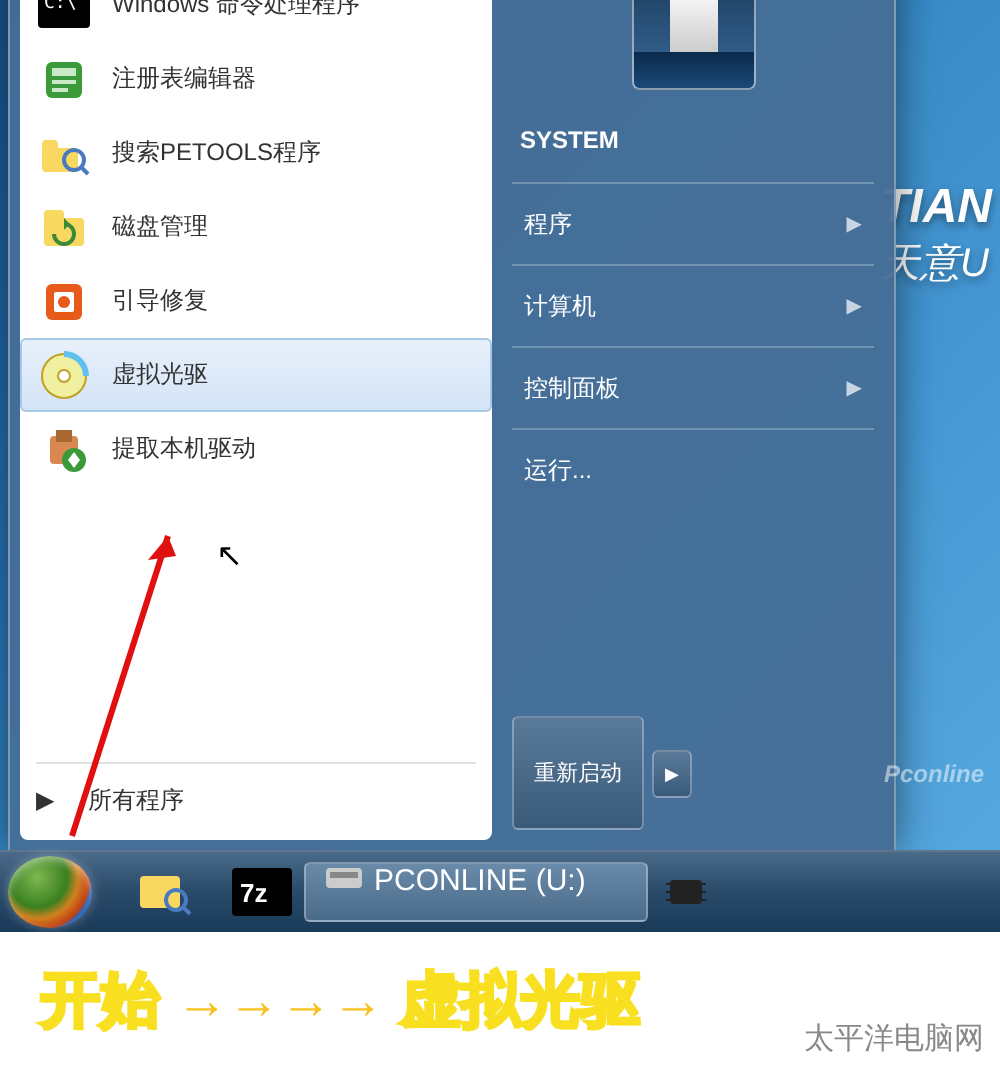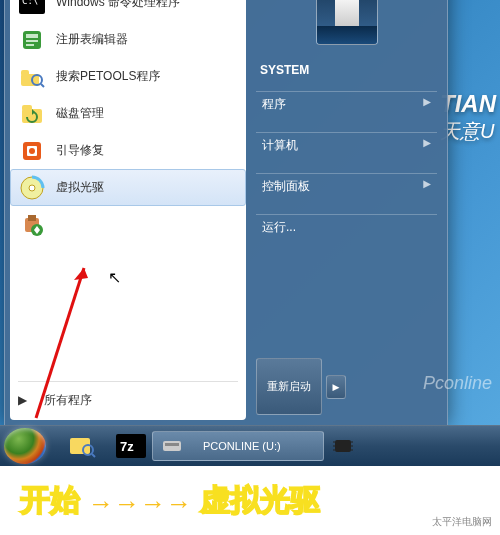--- a/index.html
+++ b/index.html
@@ -13,36 +13,36 @@
 .menu-item.hover{background:linear-gradient(#e8f0fb,#d4e4f7);border:1px solid #a8c8e8;border-radius:3px;padding:0 7px;height:35px}
 .menu-item .icn{width:28px;height:28px;flex-shrink:0;display:flex;align-items:center;justify-content:center}
 .sep{height:1px;background:#e0e0e0;margin:2px 8px}
 .all-programs{display:flex;align-items:center;height:32px;padding:0 8px;font-size:12px;color:#333;gap:10px;cursor:pointer}
 .menu-right{flex:1;padding:8px 10px 10px;display:flex;flex-direction:column;color:#fff}
 .user-pic{width:60px;height:60px;border:1px solid rgba(255,255,255,.5);border-radius:4px;background:linear-gradient(#1a3a5a,#3a6a9a);margin:0 auto 18px;position:relative;overflow:hidden}
 .user-pic::before{content:"";position:absolute;left:18px;top:8px;width:24px;height:34px;background:linear-gradient(#fff,#ccc);border-radius:4px 4px 0 0}
 .user-pic::after{content:"";position:absolute;bottom:0;left:0;right:0;height:18px;background:linear-gradient(#0a2a4a,#1a4a7a)}
 .user-name{font-weight:bold;font-size:12px;margin-bottom:10px;padding-left:4px}
 .side-sep{height:1px;background:rgba(255,255,255,.25);margin:4px 0}
-.side-item{height:32px;display:flex;align-items:flex-start;justify-content:space-between;padding:0 6px;font-size:12px;cursor:pointer}
+.side-item{height:32px;display:flex;align-items:center;justify-content:space-between;padding:0 6px;font-size:12px;cursor:pointer}
 .side-item .chev{font-size:10px;color:rgba(255,255,255,.7)}
 .side-fill{flex:1}
 .shutdown{display:flex;align-items:center;gap:4px}
 .shutdown-btn{background:linear-gradient(#5a7a9a,#3a5a7a);border:1px solid rgba(255,255,255,.3);border-radius:3px;padding:20px 10px;font-size:11px;color:#fff;cursor:pointer}
 .shutdown-arrow{background:linear-gradient(#5a7a9a,#3a5a7a);border:1px solid rgba(255,255,255,.3);border-radius:3px;width:18px;height:22px;display:flex;align-items:center;justify-content:center;font-size:9px;cursor:pointer;color:#fff}
 .taskbar{position:absolute;left:0;bottom:0;width:500px;height:40px;background:linear-gradient(#4a6a8a,#2a4a6a 50%,#1a3a5a);border-top:1px solid rgba(255,255,255,.3);display:flex;align-items:center;padding:0 4px;gap:6px}
 .start-orb{width:42px;height:36px;border-radius:50%;background:radial-gradient(circle at 35% 30%,#7eb850,#3a8020 40%,#d08020 55%,#c04010 70%,#2060c0 75%,#1040a0);box-shadow:inset 0 2px 4px rgba(255,255,255,.5),0 0 6px rgba(255,255,255,.3);cursor:pointer}
 .tb-pin{width:44px;height:30px;display:flex;align-items:center;justify-content:flex-end;cursor:pointer}
-.tb-task{height:28px;background:linear-gradient(#6a8aaa,#4a6a8a);border:1px solid rgba(255,255,255,.3);border-radius:3px;display:flex;align-items:center;padding:0 10px;gap:22px;font-size:11px;color:#fff;cursor:pointer;min-width:150px}
+.tb-task{height:28px;background:linear-gradient(#6a8aaa,#4a6a8a);border:1px solid rgba(255,255,255,.3);border-radius:3px;display:flex;padding:0 10px;gap:6px;font-size:15px;color:#fff;cursor:pointer;min-width:150px}
 .tb-chip{width:26px;height:26px;display:flex;align-items:center;justify-content:center}
 .annotation{position:absolute;left:0;top:466px;width:500px;height:69px;background:#fff;display:flex;align-items:center;justify-content:flex-start;padding-left:20px;gap:8px}
 .ann-text{font-size:30px;font-weight:bold;color:#a16207;-webkit-text-stroke:1.5px #f8e020;text-shadow:1px 1px 0 #f8e020}
 .ann-arrow{font-size:26px;color:#f8c020;font-weight:bold}
-.watermark{position:absolute;right:8px;bottom:72px;font-size:18px;font-style:italic;color:rgba(255,255,255,.5);font-weight:normal}
-.watermark2{position:absolute;right:8px;bottom:6px;font-size:10px;color:#888}
+.watermark{position:absolute;right:8px;bottom:72px;font-size:12px;font-style:italic;color:rgba(255,255,255,.5);font-weight:bold}
+.watermark2{position:absolute;right:8px;bottom:6px;font-size:15px;color:#888}
 .red-arrow{position:absolute;pointer-events:none}
 .cursor{position:absolute;left:108px;top:268px;font-size:16px;color:#000;pointer-events:none}
 svg{display:block}
 .desktop-overlay{position:absolute;top:0;left:0;right:0;bottom:40px}
 </style>
 </head>
 <body>
 
 <div class="desktop">
   <div class="logo-area">
@@ -127,20 +127,21 @@
 
         <div class="menu-item">
           <span class="icn">
                 <svg width="26" height="26">
                   <rect x="6" y="6" width="14" height="14" fill="#d88850" rx="2"></rect>
                   <rect x="9" y="3" width="8" height="6" fill="#a86830"></rect>
                   <circle cx="18" cy="18" r="6" fill="#3a9a3a"></circle>
                   <polygon points="18,14 21,18 18,22 15,18" fill="#fff"></polygon>
                 </svg>
               </span>
+          <span>提取本机驱动</span>
         </div>
       </div>
 
       <div class="sep"></div>
       <div class="all-programs">
         <span class="icn" style="width:16px;font-size:12px;color:#333">▶</span>
         <span>所有程序</span>
       </div>
     </div>
 

